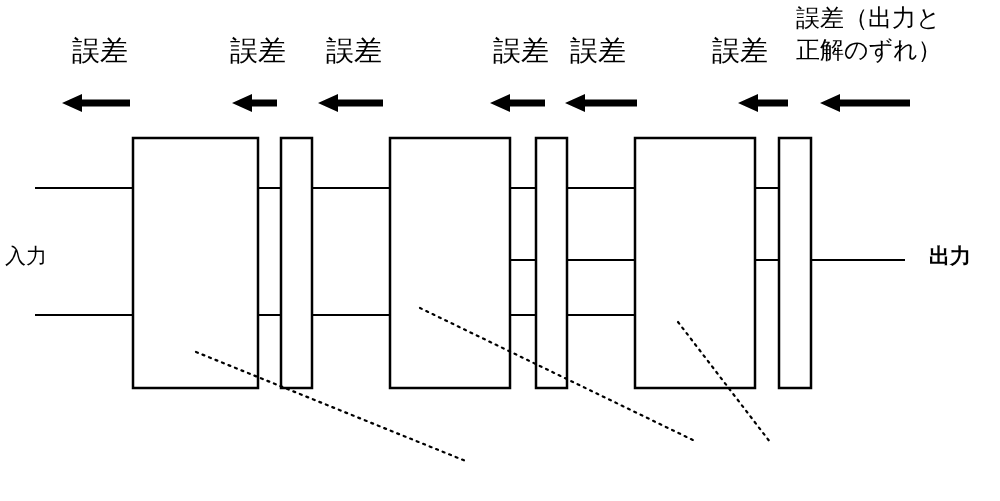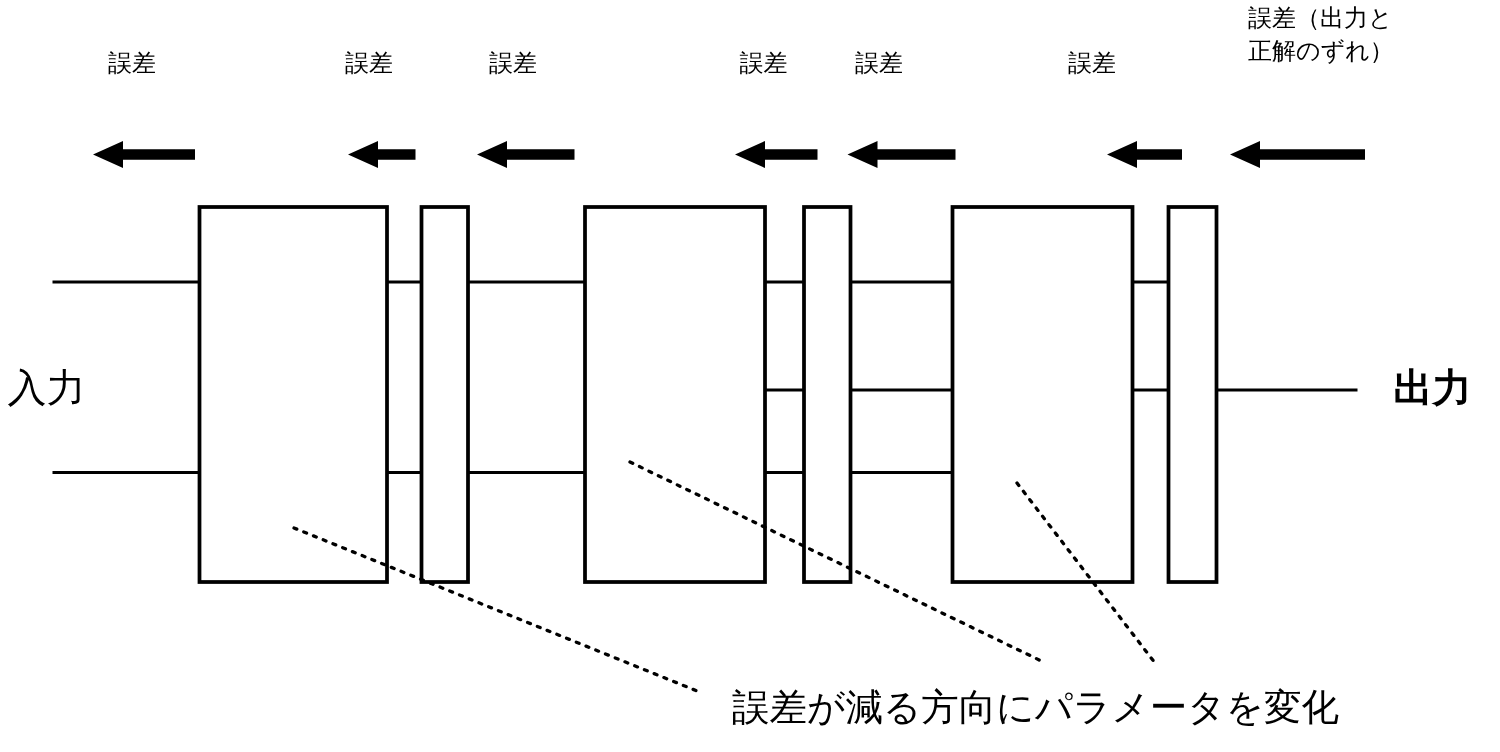--- a/index.html
+++ b/index.html
@@ -20,28 +20,27 @@
     position: absolute;
     left: 0;
     top: 0;
   }
   .lbl {
     position: absolute;
     color: #000000;
     white-space: nowrap;
     line-height: 1.3;
   }
-  .lbl-error { font-size: 16px; }
-  .lbl-io { font-size: 26px; }
+  .lbl-error { font-size: 28px; }
+  .lbl-io { font-size: 21px; }
   .lbl-note { font-size: 25px; }
   .lbl-wrap {
     white-space: pre-line;
-    font-size: 16px;
+    font-size: 24px;
     line-height: 1.35;
-    margin-left: 36px;
   }
 </style>
 </head>
 <body>
 
 <div class="canvas">
 
   <svg width="1000" height="501" viewBox="0 0 1000 501">
 
     <g stroke="#000000" stroke-width="2">
@@ -100,15 +99,14 @@
   <div class="lbl lbl-error" style="left:493px; top:33px;">誤差</div>
   <div class="lbl lbl-error" style="left:570px; top:33px;">誤差</div>
   <div class="lbl lbl-error" style="left:712px; top:33px;">誤差</div>
 
   <div class="lbl lbl-wrap" style="left:796px; top:2px;">誤差（出力と
 正解のずれ）</div>
 
   <div class="lbl lbl-io" style="left:5px;   top:242px;">入力</div>
   <div class="lbl lbl-io" style="left:929px; top:242px;font-weight:bold;">出力</div>
 
-  <div class="lbl lbl-note" style="left:488px; top:456px;">誤差が減る方向にパラメータを変化</div>
 
 </div>
 
 </body></html>

